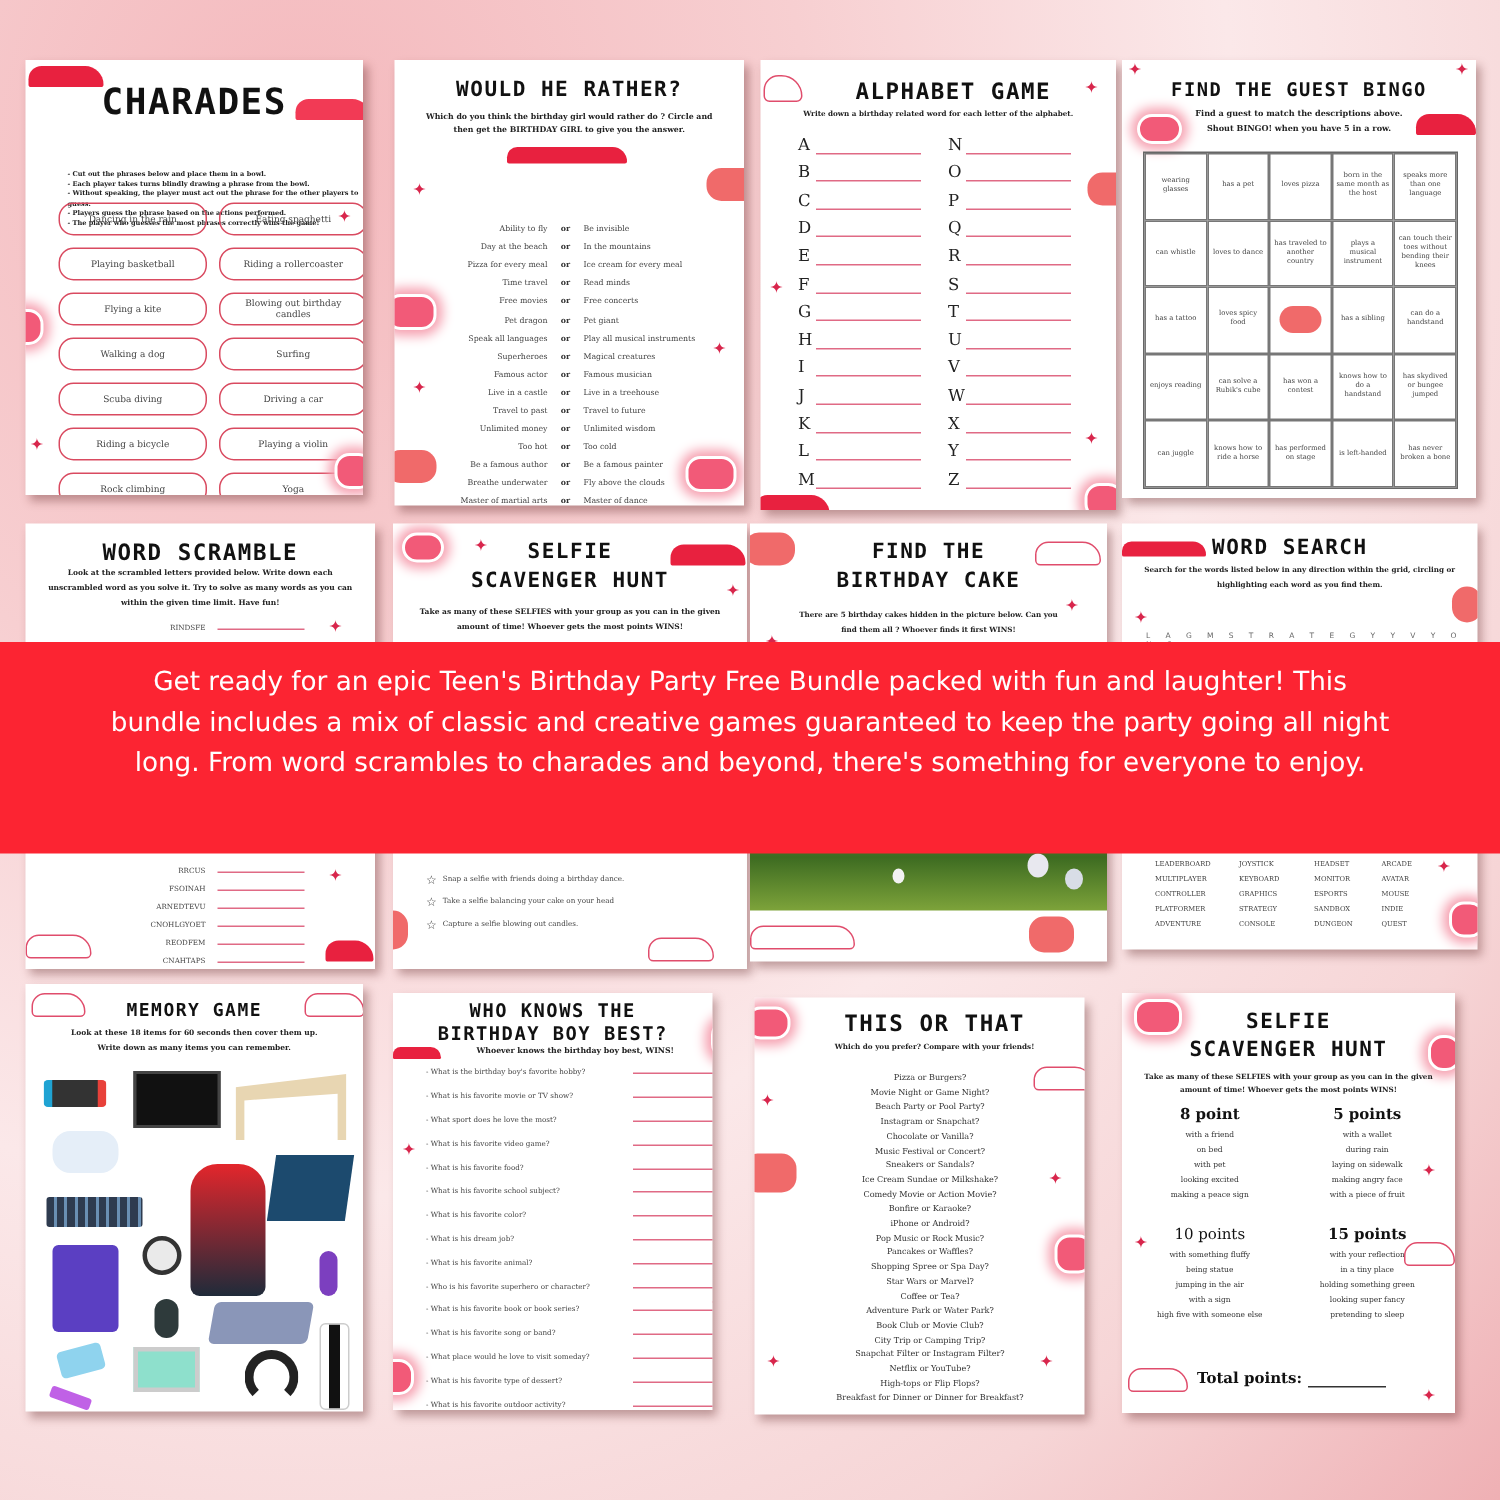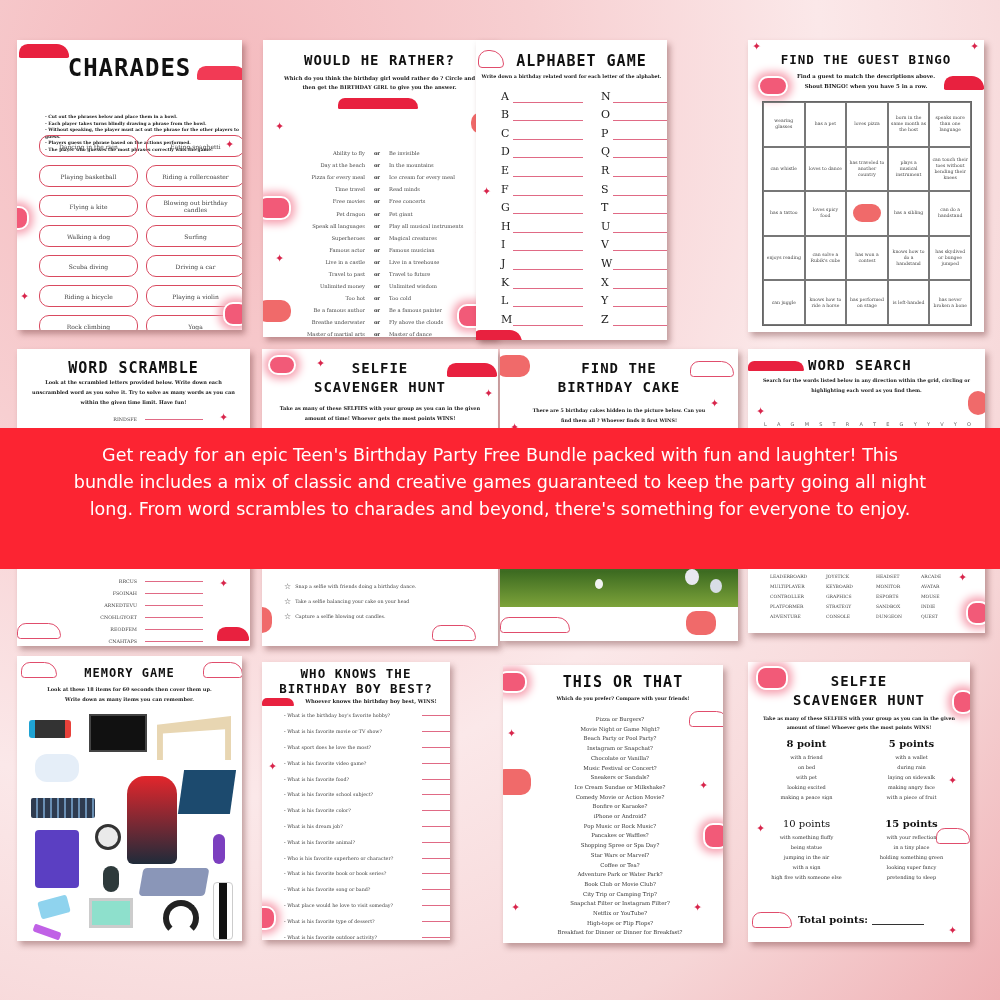--- a/index.html
+++ b/index.html
@@ -166,21 +166,21 @@
   </div>
   <div class="pad deco" style="left:208px;top:72px"></div>
   <div class="padneon deco" style="left:-6px;top:156px"></div>
   <div class="pad deco" style="left:-6px;top:260px"></div>
   <div class="padneon deco" style="left:194px;top:264px"></div>
   <div class="deco sparkle" style="left:12px;top:80px">✦</div>
   <div class="deco sparkle" style="left:212px;top:186px">✦</div>
   <div class="deco sparkle" style="left:12px;top:212px">✦</div>
 </div>
 
-<div class="page" style="left:476px;top:40px;width:191px;height:300px">
+<div class="page" style="left:507px;top:40px;width:237px;height:300px">
   <div class="cloud deco" style="left:2px;top:10px;width:26px;height:18px"></div>
   <div class="ptitle" style="position:absolute;left:20px;right:0;top:12px;font-size:15px">ALPHABET GAME</div>
   <div class="deco sparkle" style="left:216px;top:12px">✦</div>
   <div class="pdesc" style="position:absolute;left:4px;right:4px;top:33px;font-size:4.8px">Write down a birthday related word for each letter of the alphabet.</div>
   <div class="ab-col" style="left:25px;top:44px">
     <div class="ab-row">
         <span>A</span>
         <span class="line"></span>
       </div>
     <div class="ab-row">
@@ -475,21 +475,21 @@
     <div class="deco" style="left:86px;top:160px;width:16px;height:26px;border-radius:8px;background:#2e3a3b"></div>
     <div class="deco" style="left:124px;top:162px;width:66px;height:28px;background:#8a96b8;border-radius:4px;transform:skewX(-10deg)"></div>
     <div class="deco" style="left:196px;top:176px;width:20px;height:58px;background:linear-gradient(90deg,#fff 0 30%,#111 30% 70%,#fff 70%);border:1px solid #ccc;border-radius:4px"></div>
     <div class="deco" style="left:22px;top:192px;width:30px;height:18px;background:#8fd3ee;border-radius:3px;transform:rotate(-15deg)"></div>
     <div class="deco" style="left:72px;top:192px;width:44px;height:30px;background:#8ee0cc;border:3px solid #ccc"></div>
     <div class="deco" style="left:146px;top:194px;width:36px;height:36px;border:6px solid #222;border-bottom-color:transparent;border-radius:50%"></div>
     <div class="deco" style="left:16px;top:222px;width:28px;height:8px;background:#c061e6;border-radius:2px;transform:rotate(20deg)"></div>
   </div>
 </div>
 
-<div class="page" style="left:262px;top:662px;width:188px;height:278px">
+<div class="page" style="left:262px;top:662px;width:213px;height:278px">
   <div class="ptitle" style="position:absolute;left:0;right:0;top:4px;font-size:12.5px;line-height:15px">
     <div>WHO KNOWS THE</div>
     <div>BIRTHDAY BOY BEST?</div>
   </div>
   <div class="cloudfill deco" style="left:0;top:36px;width:32px;height:8px"></div>
   <div class="padneon deco" style="left:212px;top:18px;width:22px;height:26px"></div>
   <div class="pdesc" style="position:absolute;left:40px;right:10px;top:36px;font-size:5.2px">Whoever knows the birthday boy best, WINS!</div>
   <div style="position:absolute;left:22px;top:46px;width:196px">
     <div class="q-row">
         <span>- What is the birthday boy's favorite hobby?</span>

